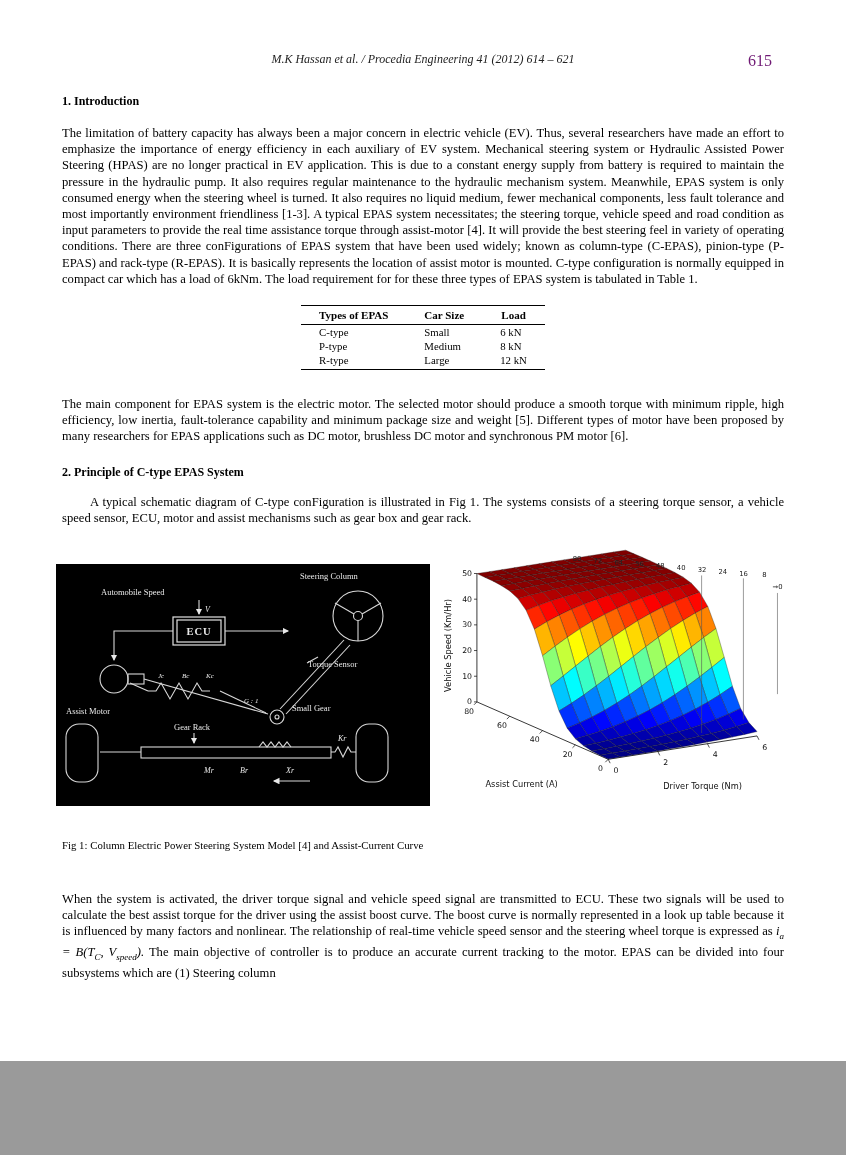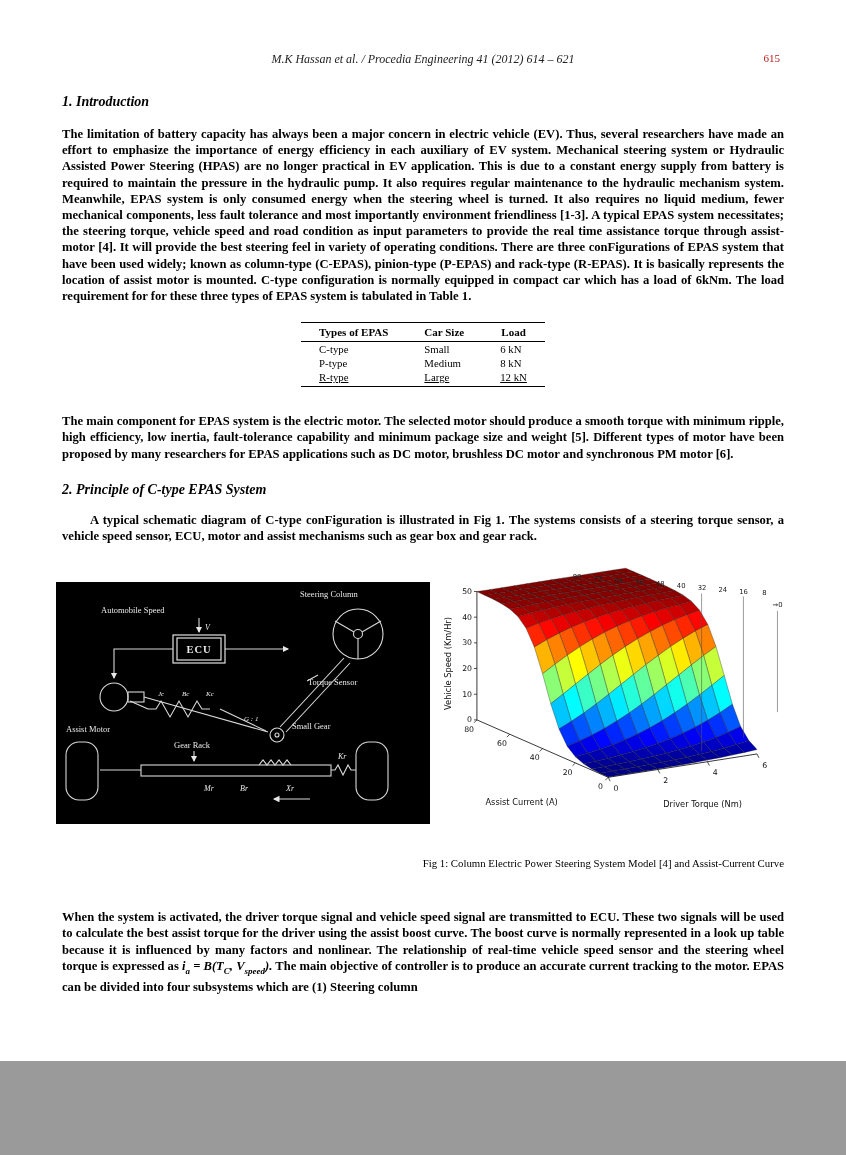--- a/index.html
+++ b/index.html
@@ -3,56 +3,56 @@
 <meta charset="utf-8">
 <style>
   * { margin:0; padding:0; box-sizing:border-box; }
   html,body { background:#9a9a9a; }
   .page{
     width:846px; height:1061px; background:#ffffff; margin:0 auto; position:relative;
     font-family:"Liberation Serif", serif; color:#000;
     padding:52px 62px 0 62px; overflow:hidden;
   }
   .running-head{ position:relative; text-align:center; font-style:italic; font-size:12px; color:#222; }
-  .page-num{ position:absolute; right:4px; top:0; font-style:normal; font-size:11px; color:#b91c1c; }
-  h2.sec{ font-size:14px; font-weight:bold; margin-top:27px;font-style:italic; }
+  .page-num{ position:absolute; right:12px; top:0; font-style:normal; font-size:16px; color:#701a75; }
+  h2.sec{ font-size:12px; font-weight:bold; margin-top:27px; }
   h2.sec2{ margin-top:20px; }
-  p.body{ font-size:12.6px; line-height:16.2px; text-align:justify; margin-top:16px;font-weight:bold; }
+  p.body{ font-size:12.6px; line-height:16.2px; text-align:justify; margin-top:16px; }
   p.body.tight{ margin-top:14px; }
   p.indent{ text-indent:28px; }
   .math{ font-style:italic; font-family:"Liberation Serif", serif; }
   .math sub{ font-size:9px; font-style:italic; }
 
   .tablewrap{ margin-top:18px; }
   .tcaption{ text-align:center; font-size:10.8px; margin-bottom:7px; }
   table.t1{ border-collapse:collapse; margin:0 auto; }
   table.t1 th{
     font-size:11px; font-weight:bold; padding:3px 18px 3px 18px; text-align:center;
     border-top:1.4px solid #000; border-bottom:1px solid #000;
   }
   table.t1 td{ font-size:10.8px; padding:1px 18px; text-align:left; }
-  table.t1 tbody tr:last-child td{ border-bottom:1.4px solid #000; padding-bottom:3px;text-decoration:underline; }
+  table.t1 tbody tr:last-child td{ border-bottom:1.4px solid #000; padding-bottom:3px; }
 
   .figure-row{ margin-top:22px; margin-left:-6px; width:746px; display:flex; align-items:flex-start; gap:8px; }
   #schematic{ margin-top:16px; display:block; }
   #surface-plot{ display:block; }
 
   #schematic text{ fill:#e8e8e8; font-family:"Liberation Serif", serif; font-size:8.5px; }
   #schematic text.sm{ font-size:7px; font-style:italic; }
   #schematic text.it{ font-style:italic; font-size:8px; }
   #schematic text.ecu{ font-size:10.5px; font-weight:bold; letter-spacing:1px; }
   #schematic .wline{ stroke:#d8d8d8; fill:none; stroke-width:1.1; }
   #schematic .wbox{ stroke:#e2e2e2; fill:none; stroke-width:1.2; }
 
   #surface-plot text{ fill:#111; font-family:"DejaVu Sans", sans-serif; }
   #surface-plot .tick-label{ font-size:8px; }
   #surface-plot .axis-title{ font-size:8.5px; }
   #surface-plot .top-label{ font-size:7px; fill:#222; }
 
-  .figcaption{ text-align:right; font-size:10.8px; margin-top:26px; }
+  .figcaption{ text-align:left; font-size:10.8px; margin-top:26px; }
 </style>
 </head>
 <body>
 
 <div class="page">
 
   <div class="running-head">
     <span>M.K Hassan et al. / Procedia Engineering 41 (2012) 614 – 621</span>
     <span class="page-num">615</span>
   </div>

